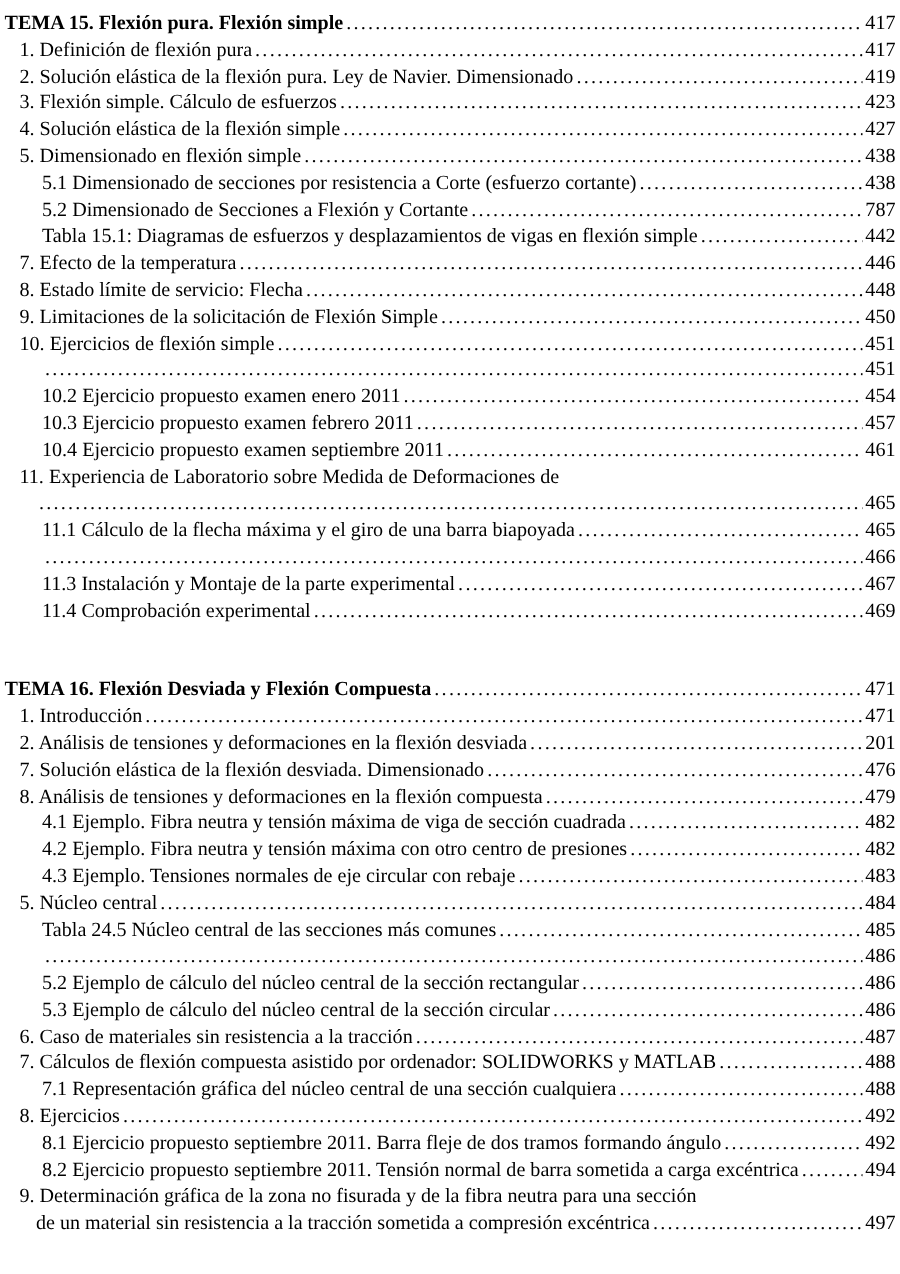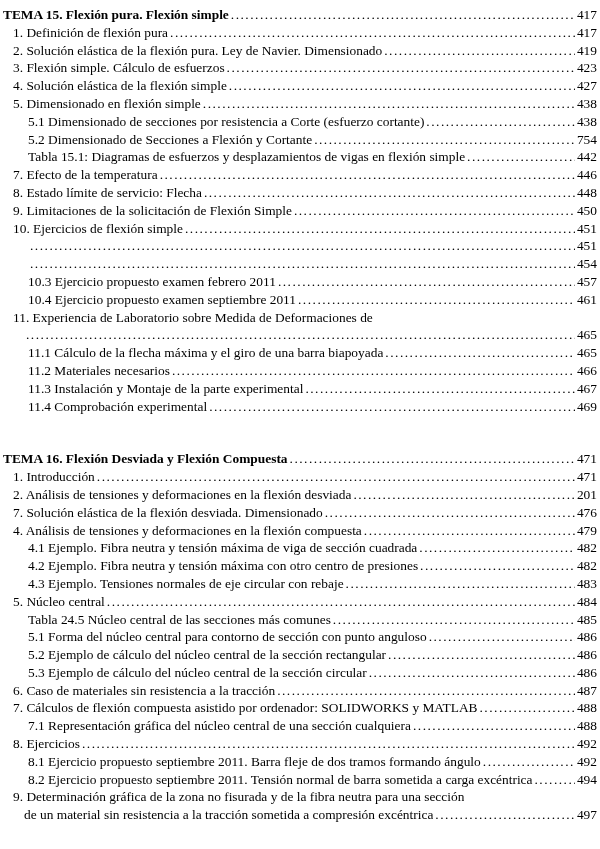--- a/index.html
+++ b/index.html
@@ -84,21 +84,21 @@
           <span class="toc-page">438</span>
         </div>
         <div class="toc-row level-sub">
           <span class="toc-text">5.1 Dimensionado de secciones por resistencia a Corte (esfuerzo cortante)</span>
           <span class="toc-leader"></span>
           <span class="toc-page">438</span>
         </div>
         <div class="toc-row level-sub">
           <span class="toc-text">5.2 Dimensionado de Secciones a Flexión y Cortante</span>
           <span class="toc-leader"></span>
-          <span class="toc-page">754</span>
+          <span class="toc-page">787</span>
         </div>
         <div class="toc-row level-sub">
           <span class="toc-text">Tabla 15.1: Diagramas de esfuerzos y desplazamientos de vigas en flexión simple</span>
           <span class="toc-leader"></span>
           <span class="toc-page">442</span>
         </div>
         <div class="toc-row level-item">
           <span class="toc-text">7. Efecto de la temperatura</span>
           <span class="toc-leader"></span>
           <span class="toc-page">446</span>
@@ -116,20 +116,21 @@
         <div class="toc-row level-item">
           <span class="toc-text">10. Ejercicios de flexión simple</span>
           <span class="toc-leader"></span>
           <span class="toc-page">451</span>
         </div>
         <div class="toc-row level-sub">
           <span class="toc-leader"></span>
           <span class="toc-page">451</span>
         </div>
         <div class="toc-row level-sub">
+          <span class="toc-text">10.2 Ejercicio propuesto examen enero 2011</span>
           <span class="toc-leader"></span>
           <span class="toc-page">454</span>
         </div>
         <div class="toc-row level-sub">
           <span class="toc-text">10.3 Ejercicio propuesto examen febrero 2011</span>
           <span class="toc-leader"></span>
           <span class="toc-page">457</span>
         </div>
         <div class="toc-row level-sub">
           <span class="toc-text">10.4 Ejercicio propuesto examen septiembre 2011</span>
@@ -142,21 +143,20 @@
         <div class="toc-row level-cont">
           <span class="toc-leader"></span>
           <span class="toc-page">465</span>
         </div>
         <div class="toc-row level-sub">
           <span class="toc-text">11.1 Cálculo de la flecha máxima y el giro de una barra biapoyada</span>
           <span class="toc-leader"></span>
           <span class="toc-page">465</span>
         </div>
         <div class="toc-row level-sub">
-          <span class="toc-text">11.2 Materiales necesarios</span>
           <span class="toc-leader"></span>
           <span class="toc-page">466</span>
         </div>
         <div class="toc-row level-sub">
           <span class="toc-text">11.3 Instalación y Montaje de la parte experimental</span>
           <span class="toc-leader"></span>
           <span class="toc-page">467</span>
         </div>
         <div class="toc-row level-sub">
           <span class="toc-text">11.4 Comprobación experimental</span>
@@ -179,21 +179,21 @@
           <span class="toc-text">2. Análisis de tensiones y deformaciones en la flexión desviada</span>
           <span class="toc-leader"></span>
           <span class="toc-page">201</span>
         </div>
         <div class="toc-row level-item">
           <span class="toc-text">7. Solución elástica de la flexión desviada. Dimensionado</span>
           <span class="toc-leader"></span>
           <span class="toc-page">476</span>
         </div>
         <div class="toc-row level-item">
-          <span class="toc-text">4. Análisis de tensiones y deformaciones en la flexión compuesta</span>
+          <span class="toc-text">8. Análisis de tensiones y deformaciones en la flexión compuesta</span>
           <span class="toc-leader"></span>
           <span class="toc-page">479</span>
         </div>
         <div class="toc-row level-sub">
           <span class="toc-text">4.1 Ejemplo. Fibra neutra y tensión máxima de viga de sección cuadrada</span>
           <span class="toc-leader"></span>
           <span class="toc-page">482</span>
         </div>
         <div class="toc-row level-sub">
           <span class="toc-text">4.2 Ejemplo. Fibra neutra y tensión máxima con otro centro de presiones</span>
@@ -209,21 +209,20 @@
           <span class="toc-text">5. Núcleo central</span>
           <span class="toc-leader"></span>
           <span class="toc-page">484</span>
         </div>
         <div class="toc-row level-sub">
           <span class="toc-text">Tabla 24.5 Núcleo central de las secciones más comunes</span>
           <span class="toc-leader"></span>
           <span class="toc-page">485</span>
         </div>
         <div class="toc-row level-sub">
-          <span class="toc-text">5.1 Forma del núcleo central para contorno de sección con punto anguloso</span>
           <span class="toc-leader"></span>
           <span class="toc-page">486</span>
         </div>
         <div class="toc-row level-sub">
           <span class="toc-text">5.2 Ejemplo de cálculo del núcleo central de la sección rectangular</span>
           <span class="toc-leader"></span>
           <span class="toc-page">486</span>
         </div>
         <div class="toc-row level-sub">
           <span class="toc-text">5.3 Ejemplo de cálculo del núcleo central de la sección circular</span>

